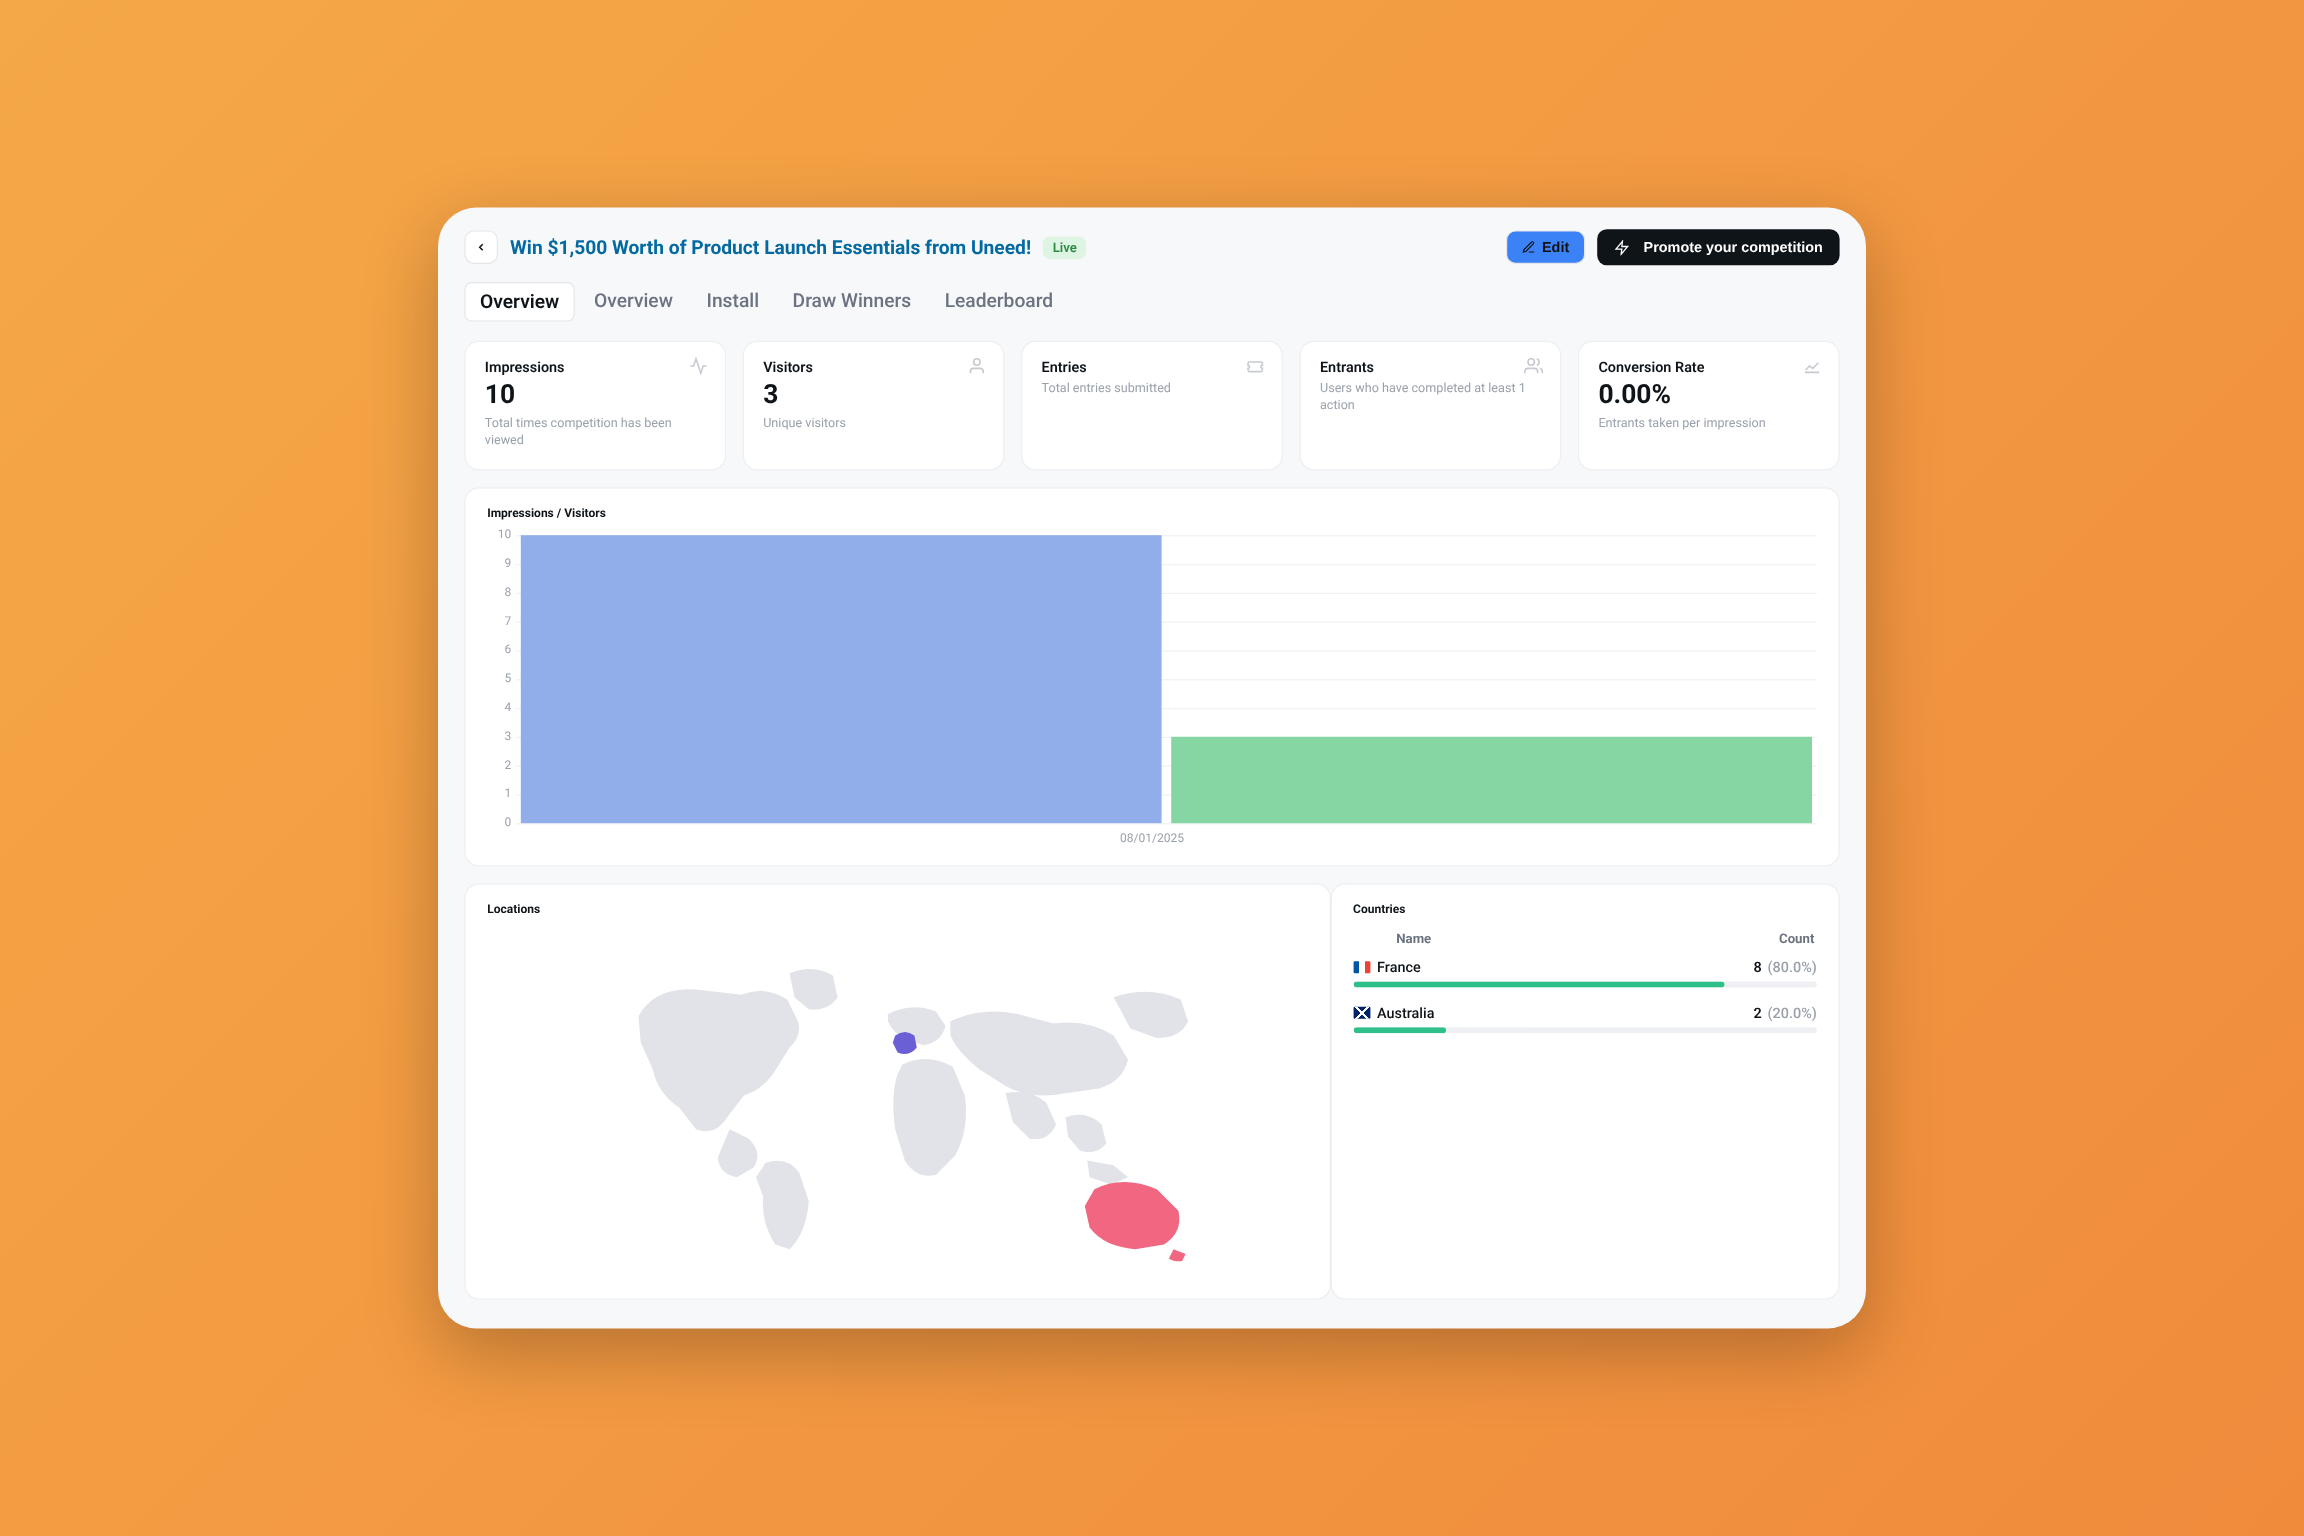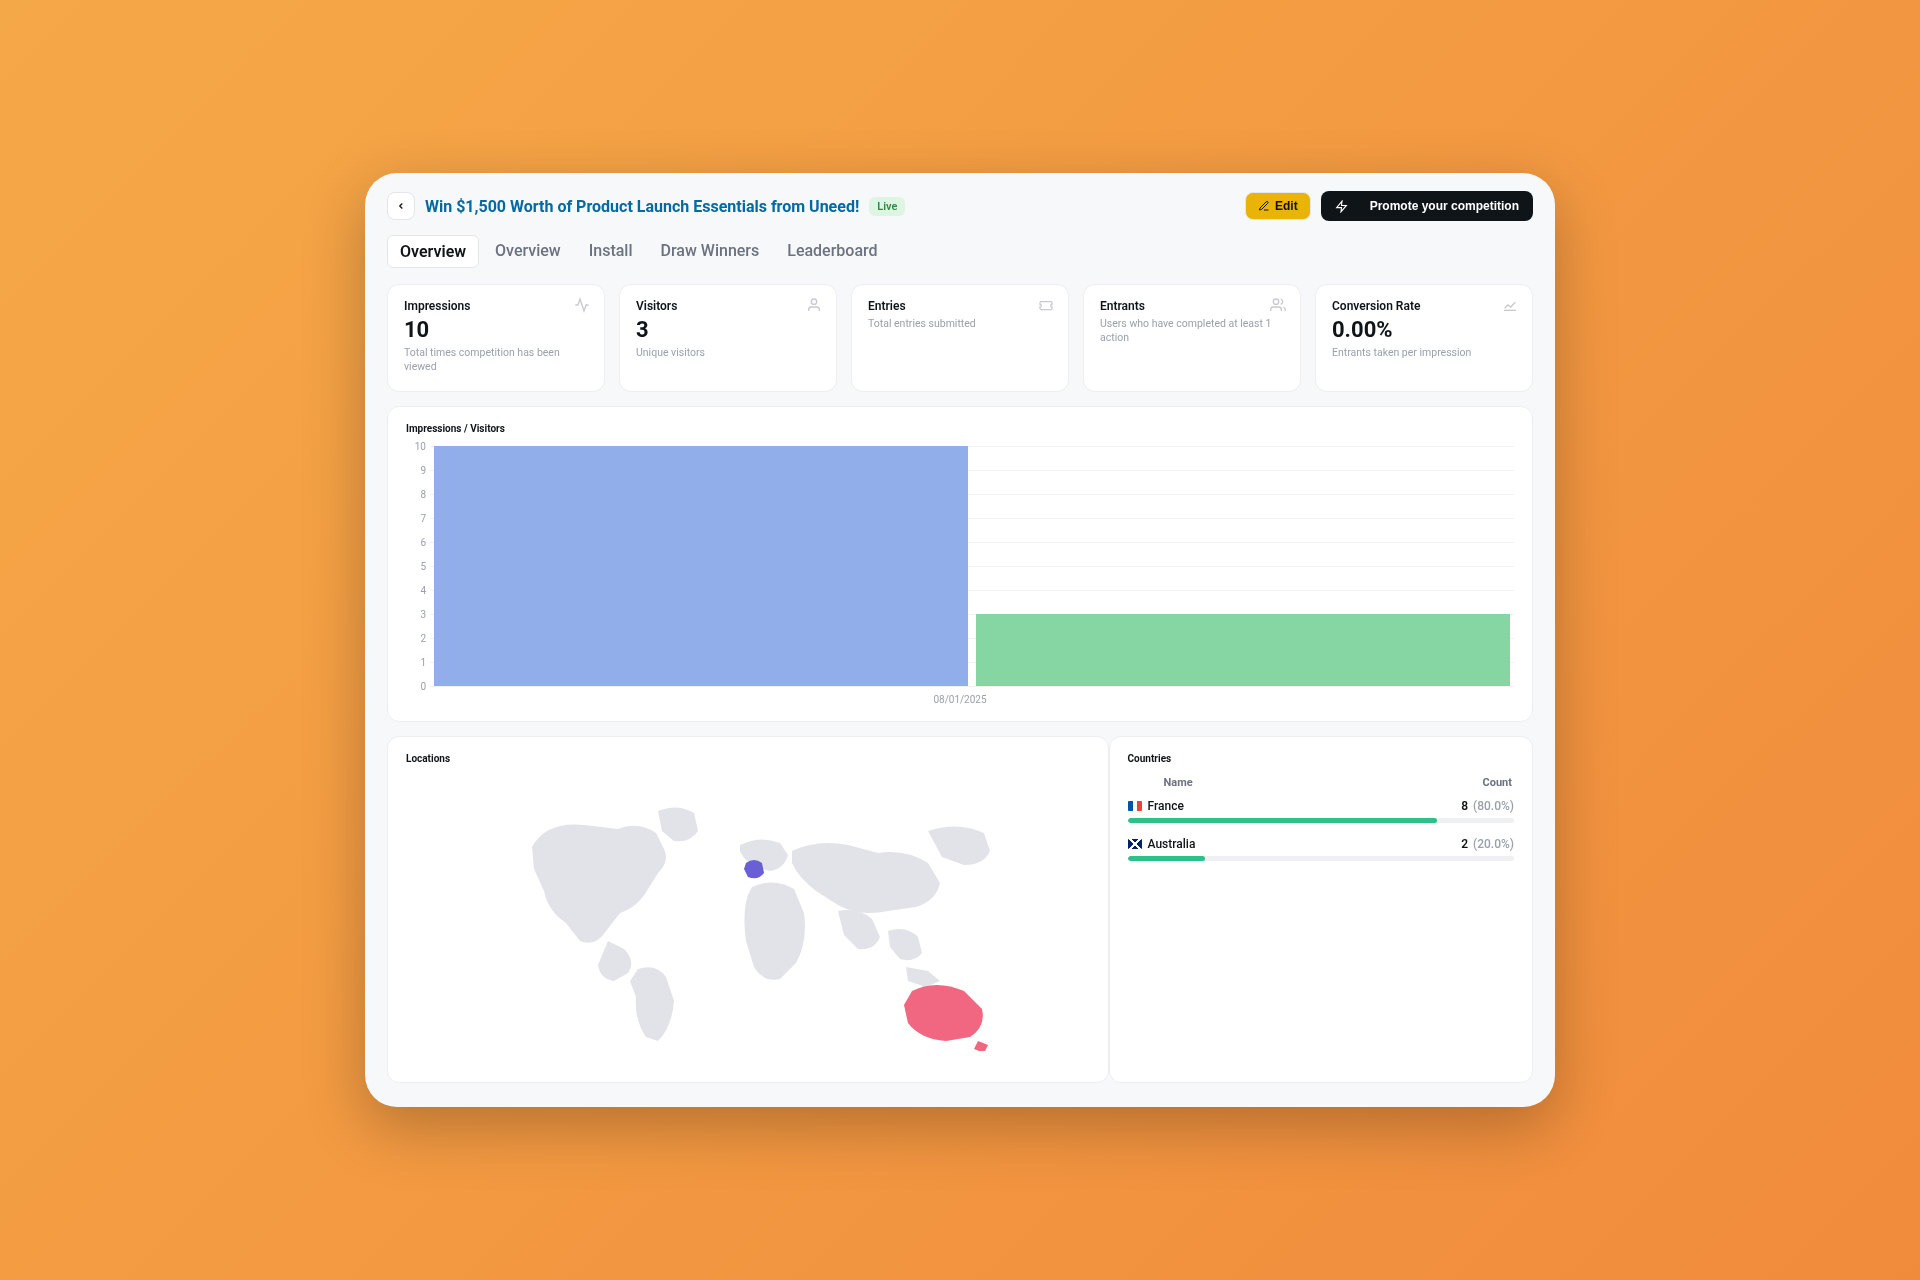--- a/index.html
+++ b/index.html
@@ -43,39 +43,39 @@
   .badge-live {
     background: #dff5e3;
     color: #2e8b46;
     font-size: 11px;
     font-weight: 600;
     padding: 3px 8px;
     border-radius: 6px;
   }
   .spacer { flex: 1; }
   .btn-edit {
-    background: #eab308;
+    background: #3b82f6;
     border: 1px solid #e4e6ea;
     border-radius: 8px;
     padding: 6px 12px;
     font-size: 12px;
     font-weight: 600;
     display: flex; align-items: center; gap: 5px;
     cursor: pointer;
     color: #111;
   }
   .btn-promote {
     background: #0f1419;
     color: #fff;
     border: none;
     border-radius: 8px;
     padding: 8px 14px;
     font-size: 12px;
     font-weight: 600;
-    display: flex; align-items: center; gap: 22px;
+    display: flex; align-items: center; gap: 12px;
     cursor: pointer;
   }
   .tabs {
     display: flex;
     gap: 4px;
     margin-bottom: 16px;
   }
   .tab {
     padding: 6px 12px;
     font-size: 16px;

